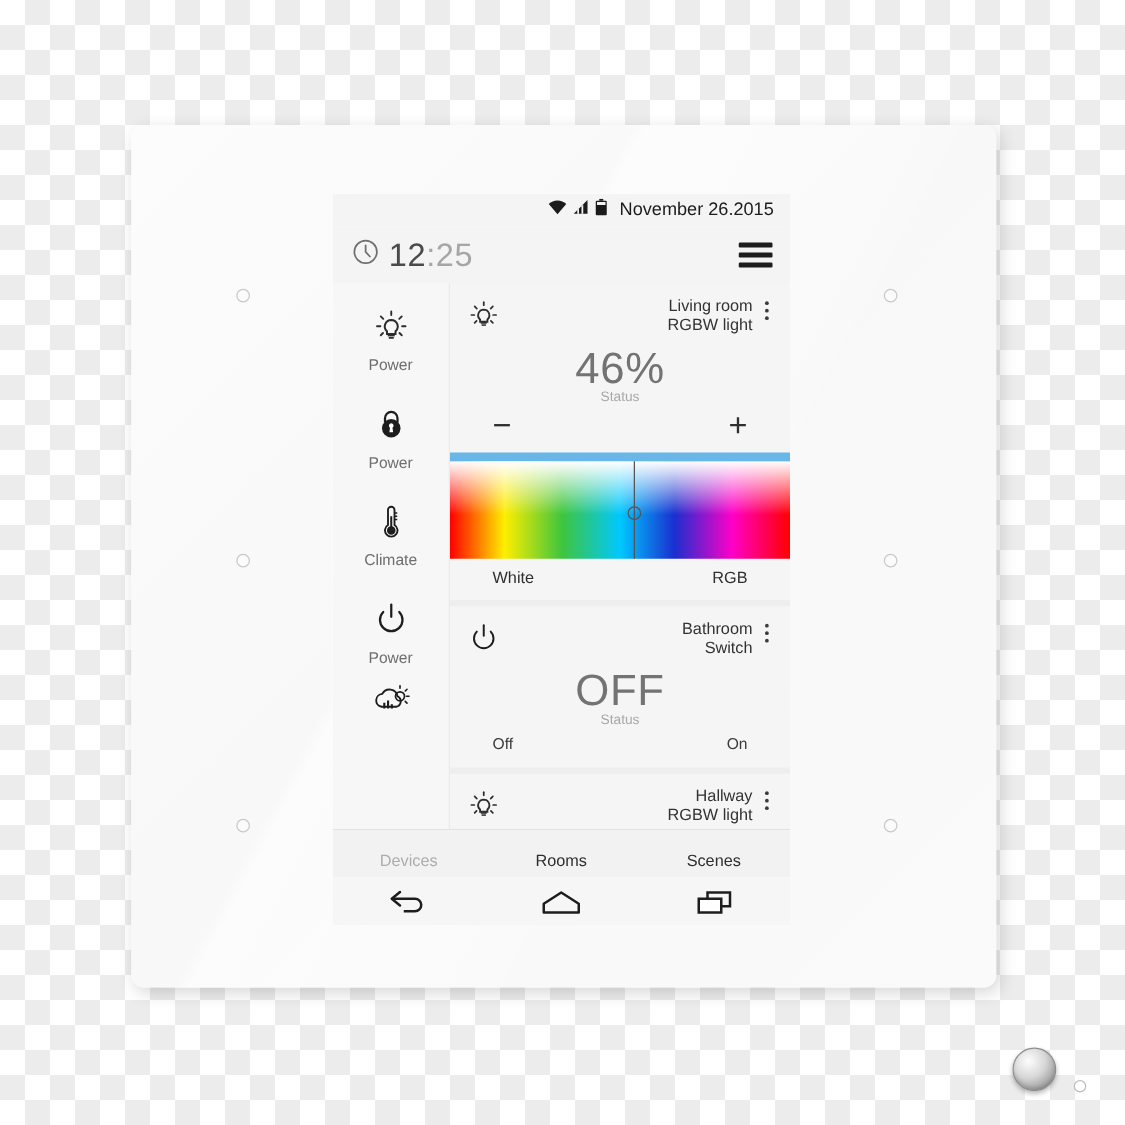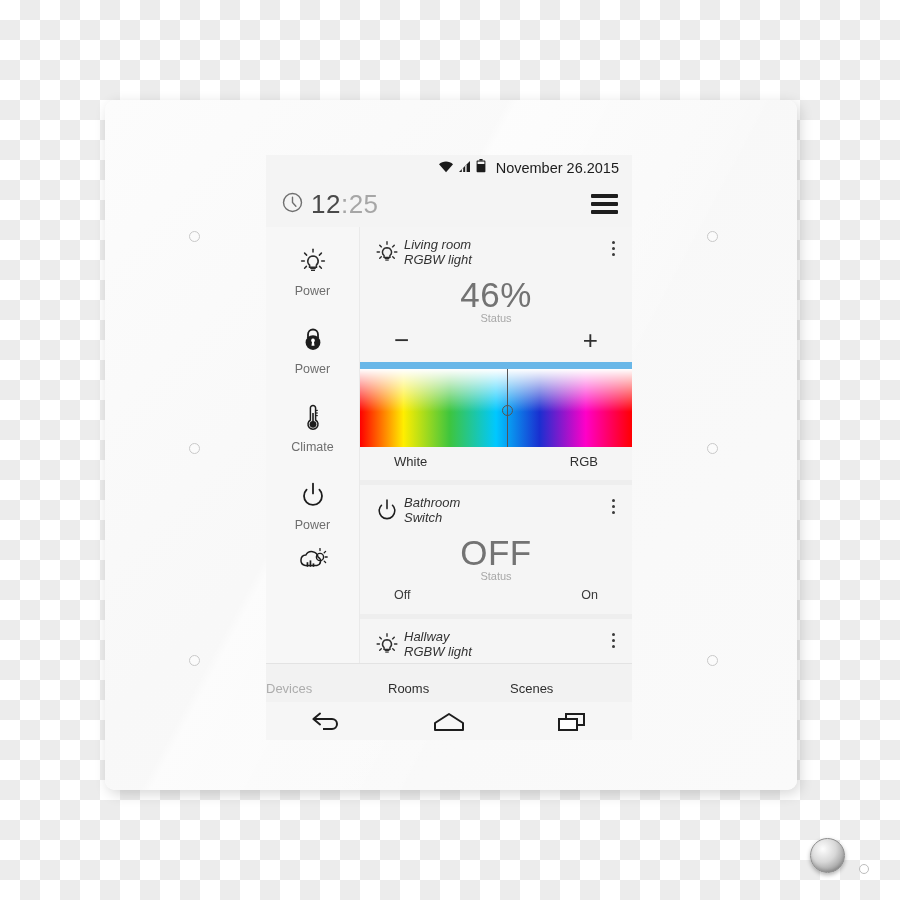--- a/index.html
+++ b/index.html
@@ -164,25 +164,24 @@
   .card-head {
     display: flex;
     align-items: flex-start;
     padding: 10px 8px 0 10px;
     position: relative;
     min-height: 36px;
   }
   .card-icon { width: 34px; display: flex; justify-content: center; padding-top: 2px; }
   .card-title {
     flex: 1;
-    text-align: left;
+    text-align: right;
     font-size: 13px;
     line-height: 15px;
     color: #323232;
-    font-style: italic;
   }
   .kebab {
     width: 22px;
     display: flex; flex-direction: column; align-items: center; gap: 3px;
     padding-top: 4px;
   }
   .kebab i { display: block; width: 3px; height: 3px; border-radius: 50%; background: #3a3a3a; }
 
   .card-status { text-align: center; margin-top: 2px; }
   .status-value {
@@ -239,21 +238,21 @@
   .mode-label { font-size: 13px; color: #2f2f2f; }
 
   
   #tabbar {
     height: 38px;
     background: #f2f2f2;
     display: flex;
     align-items: center;
     border-top: 1px solid #e3e3e3;
   }
-  .tab { flex: 1; font-size: 13px; color: #2e2e2e; margin-top: 10px; }
+  .tab { flex: 1; text-align: center; font-size: 13px; color: #2e2e2e; margin-top: 10px; }
   .tab.inactive { color: #adadad; }
 
   #navbar {
     height: 39px;
     background: #f6f6f6;
     display: flex;
     align-items: center;
     border-bottom: 2px solid #9a9a9a;
   }
   .nav-btn { flex: 1; display: flex; justify-content: center; align-items: center; }

